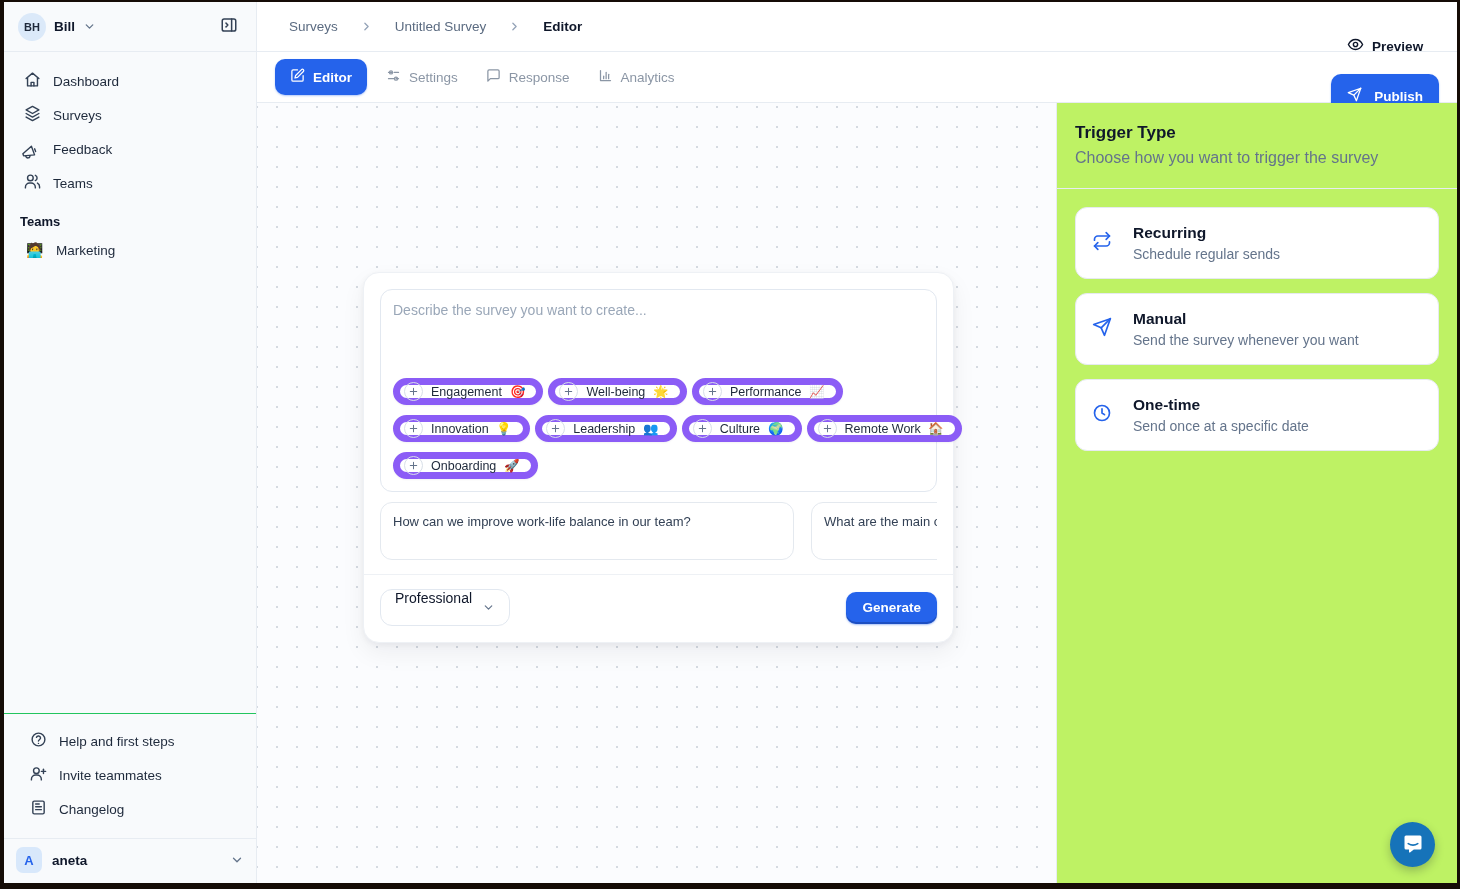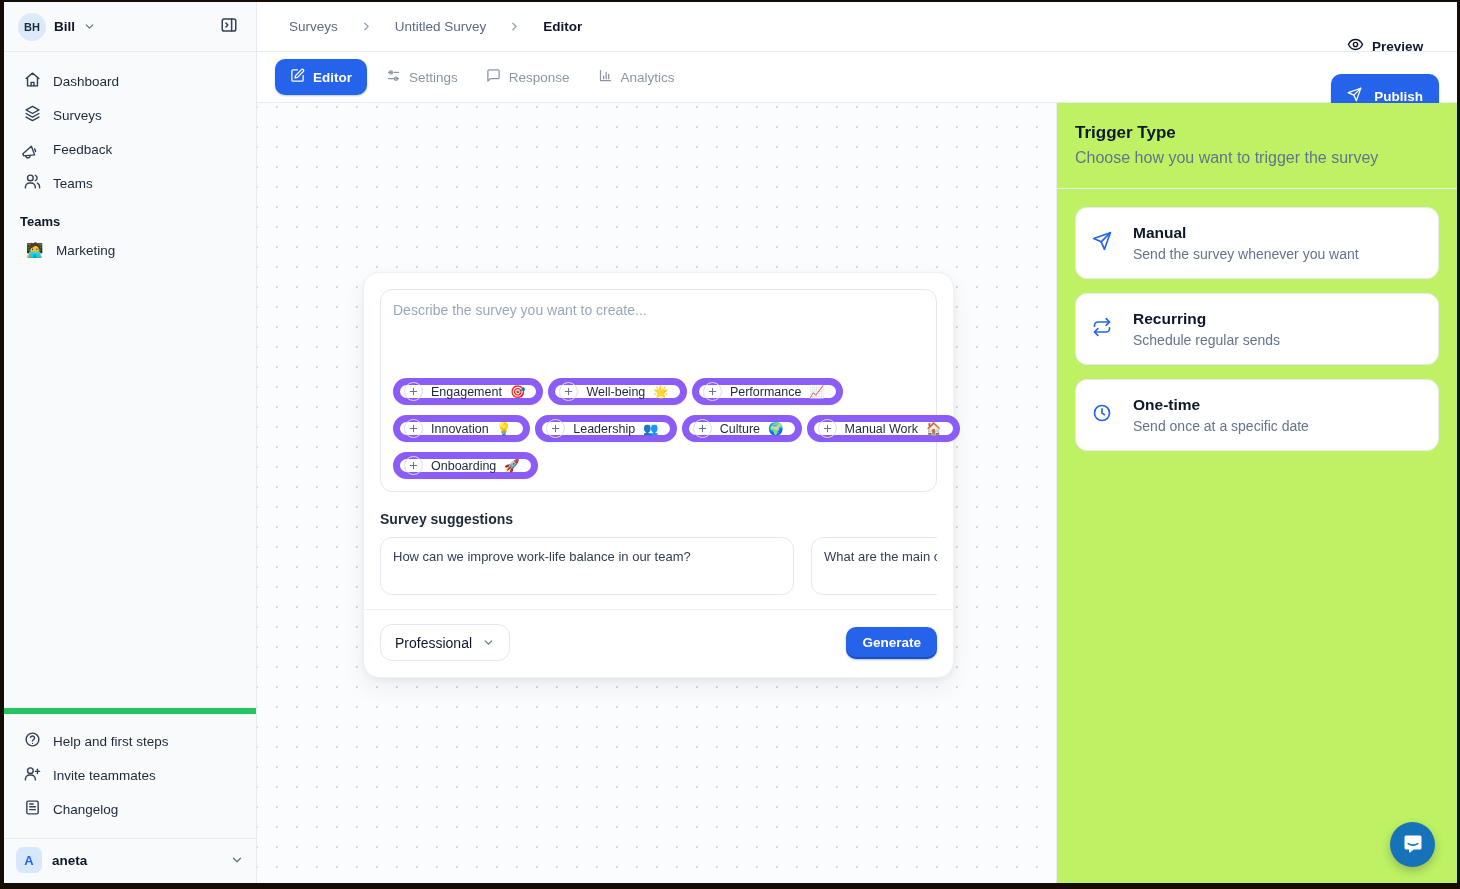--- a/index.html
+++ b/index.html
@@ -21,21 +21,21 @@
   .icon-btn { width:30px; height:30px; border:none; background:transparent; border-radius:8px;
     display:flex; align-items:center; justify-content:center; color:#334155; cursor:pointer; }
   .nav { padding:12px 10px 0; }
   .nav-item { height:34px; display:flex; align-items:center; gap:12px; padding:0 10px;
     border-radius:8px; color:#1e293b; font-size:13.5px; font-weight:500; cursor:pointer; }
   .nav-item svg { color:#334155; }
   .section-label { padding:14px 16px 4px; font-size:13px; font-weight:700; color:#0f172a; }
   .team-item { height:34px; display:flex; align-items:center; gap:12px; padding:0 12px;
     margin:0 10px; border-radius:8px; font-size:13.5px; font-weight:500; color:#1e293b; cursor:pointer; }
   .team-emoji { font-size:14px; width:18px; text-align:center; }
-  .sb-footer { border-top:6px solid #22c55e; padding:10px 10px 6px; }
+  .sb-footer { border-top:1px solid #22c55e; padding:10px 16px 6px; }
   .sb-account { border-top:1px solid #e7ecf2; margin-top:6px; padding:8px 12px 10px 12px;
     display:flex; align-items:center; gap:10px; cursor:pointer; }
   .acct-avatar { width:26px; height:26px; border-radius:7px; background:#d8e8fb; color:#2563eb;
     font-size:13px; font-weight:bold; display:flex; align-items:center; justify-content:center; }
   .acct-name { font-size:13.5px; font-weight:700; color:#0f172a; }
 
   
   .main { flex:1; display:flex; flex-direction:column; min-width:0; }
   .crumbbar { height:50px; flex:0 0 50px; background:#fff; border-bottom:1px solid #e7ecf2;
     display:flex; align-items:center; gap:22px; padding:0 32px; }
@@ -79,21 +79,21 @@
     display:flex; align-items:center; justify-content:center; color:#64748b; flex:0 0 19px; }
   .chip-label { font-size:12.5px; font-weight:500; color:#1e293b; }
   .chip-emoji { font-size:12.5px; }
 
   .sugg-title { margin-top:19px; font-size:14px; font-weight:700; color:#1e293b; }
   .sugg-row { margin-top:10px; display:flex; gap:17px; overflow:hidden; }
   .sugg-card { flex:0 0 414px; height:58px; border:1px solid #e4e9ef; border-radius:12px;
     padding:11px 12px; font-size:13px; color:#334155; cursor:pointer; background:#fff; }
   .composer-divider { border-top:1px solid #eef1f5; margin:14px -16px 0; }
   .composer-footer { display:flex; align-items:center; justify-content:space-between; padding-top:14px; }
-  .tone-select { display:flex; align-items:center; gap:10px; height:37px; padding:0 14px;
+  .tone-select { display:flex; gap:10px; height:37px; padding:0 14px;
     border:1px solid #e2e8f0; border-radius:12px; background:#fff; font-size:14px;
     font-weight:500; color:#0f172a; cursor:pointer; font-family:inherit; }
   .generate-btn { height:32px; padding:0 16px; background:#2563eb; color:#ffffff; border:none;
     border-radius:10px; font-size:13.5px; font-weight:600; cursor:pointer; font-family:inherit;
     box-shadow:inset 0 -2px 0 rgba(13,43,117,.35), 0 1px 2px rgba(37,99,235,.4); }
 
   
   .panel { width:401px; flex:0 0 401px; background:#bef264; border-left:1px solid #e7ecf2;
     display:flex; flex-direction:column; }
   .panel-header { padding:20px 18px 21px; border-bottom:1px solid #e7ecf2; }
@@ -383,39 +383,38 @@
                   </span>
                 <span class="chip-label">Culture</span>
                 <span class="chip-emoji">🌍</span>
               </button>
               <button class="chip">
                 <span class="chip-plus">
                     <svg width="11" height="11" viewBox="0 0 24 24" fill="none" stroke="currentColor" stroke-width="2.2" stroke-linecap="round">
                       <path d="M12 5v14M5 12h14"></path>
                     </svg>
                   </span>
-                <span class="chip-label">Manual Work</span>
+                <span class="chip-label">Remote Work</span>
                 <span class="chip-emoji">🏠</span>
               </button>
             </div>
 
             <div class="chip-row">
               <button class="chip">
                 <span class="chip-plus">
                     <svg width="11" height="11" viewBox="0 0 24 24" fill="none" stroke="currentColor" stroke-width="2.2" stroke-linecap="round">
                       <path d="M12 5v14M5 12h14"></path>
                     </svg>
                   </span>
                 <span class="chip-label">Onboarding</span>
                 <span class="chip-emoji">🚀</span>
               </button>
             </div>
           </div>
 
-          <div class="sugg-title">Survey suggestions</div>
           <div class="sugg-row">
             <div class="sugg-card">How can we improve work-life balance in our team?</div>
             <div class="sugg-card">What are the main ob</div>
           </div>
 
           <div class="composer-divider"></div>
           <div class="composer-footer">
             <button class="tone-select">
               <span>Professional</span>
               <span class="muted-icon">
@@ -428,49 +427,49 @@
           </div>
         </div>
       </div>
 
       <aside class="panel">
         <div class="panel-header">
           <div class="panel-title">Trigger Type</div>
           <div class="panel-sub">Choose how you want to trigger the survey</div>
         </div>
         <div class="options">
-          <div class="option-card">
-            <span class="option-icon">
-              <svg width="20" height="20" viewBox="0 0 24 24" fill="none" stroke="currentColor" stroke-width="2" stroke-linecap="round" stroke-linejoin="round">
-                  <path d="m22 2-7 20-4-9-9-4Z"></path>
-                  <path d="M22 2 11 13"></path>
-                </svg>
-            </span>
-            <div>
-              <div class="option-title">Manual</div>
-              <div class="option-desc">Send the survey whenever you want</div>
-            </div>
-          </div>
           <div class="option-card">
             <span class="option-icon">
               <svg width="20" height="20" viewBox="0 0 24 24" fill="none" stroke="currentColor" stroke-width="2" stroke-linecap="round" stroke-linejoin="round">
                   <path d="m17 2 4 4-4 4"></path>
                   <path d="M3 11v-1a4 4 0 0 1 4-4h14"></path>
                   <path d="m7 22-4-4 4-4"></path>
                   <path d="M21 13v1a4 4 0 0 1-4 4H3"></path>
                 </svg>
             </span>
             <div>
               <div class="option-title">Recurring</div>
               <div class="option-desc">Schedule regular sends</div>
             </div>
           </div>
           <div class="option-card">
             <span class="option-icon">
               <svg width="20" height="20" viewBox="0 0 24 24" fill="none" stroke="currentColor" stroke-width="2" stroke-linecap="round" stroke-linejoin="round">
+                  <path d="m22 2-7 20-4-9-9-4Z"></path>
+                  <path d="M22 2 11 13"></path>
+                </svg>
+            </span>
+            <div>
+              <div class="option-title">Manual</div>
+              <div class="option-desc">Send the survey whenever you want</div>
+            </div>
+          </div>
+          <div class="option-card">
+            <span class="option-icon">
+              <svg width="20" height="20" viewBox="0 0 24 24" fill="none" stroke="currentColor" stroke-width="2" stroke-linecap="round" stroke-linejoin="round">
                   <circle cx="12" cy="12" r="9"></circle>
                   <path d="M12 7v5l3 2"></path>
                 </svg>
             </span>
             <div>
               <div class="option-title">One-time</div>
               <div class="option-desc">Send once at a specific date</div>
             </div>
           </div>
         </div>

